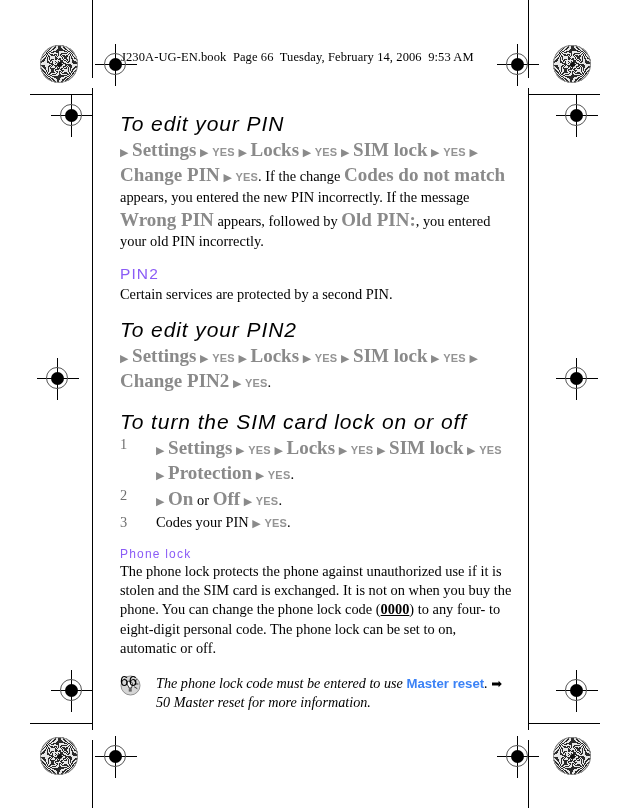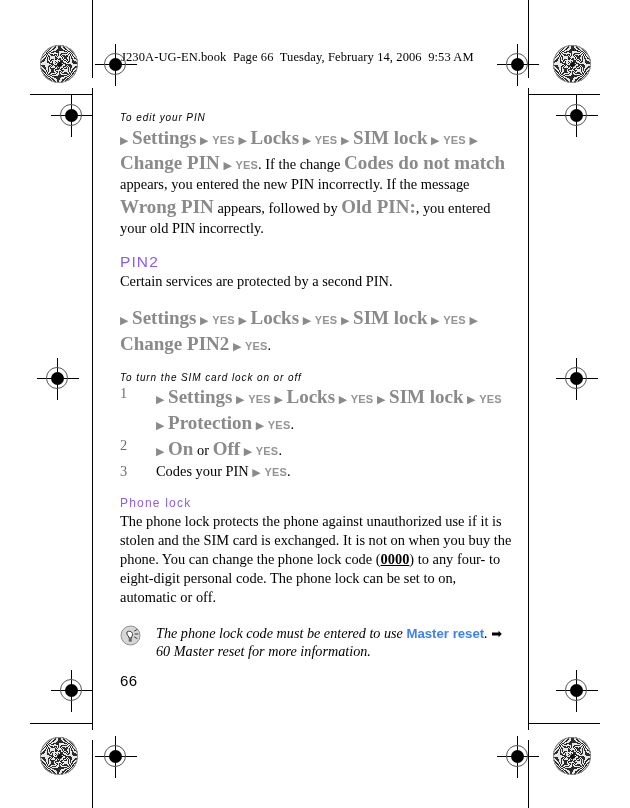--- a/index.html
+++ b/index.html
@@ -95,21 +95,21 @@
     left: 120px;
     top: 112px;
     width: 392px;
   }
 
   
   h3.proc {
     font-family: "Liberation Sans", sans-serif;
     font-style: italic;
     font-weight: normal;
-    font-size: 10px;
+    font-size: 21px;
     letter-spacing: 0.9px;
     margin: 0 0 1px 0;
     color: #000;
     line-height: 1.15;
   }
   h2.sect {
     font-family: "Liberation Sans", sans-serif;
     font-weight: normal;
     font-size: 15.5px;
     letter-spacing: 1.1px;
@@ -343,20 +343,21 @@
     <span class="key">YES</span><span class="ser">. If the change </span><span class="ui">Codes do not match</span><span class="ser"> appears, you entered the new PIN incorrectly. If the message </span><span class="ui">Wrong PIN</span><span class="ser"> appears, followed by </span><span class="ui">Old PIN:</span><span class="ser">, you entered your old PIN incorrectly.</span>
   </p>
 
   <div class="gap-md"></div>
 
   <h2 class="sect">PIN2</h2>
   <p class="body">Certain services are protected by a second PIN.</p>
 
   <div class="gap-md"></div>
 
+  <h3 class="proc">To edit your PIN2</h3>
   <p class="body">
     <span class="tri">▶</span>
     <span class="ui">Settings</span>
     <span class="tri">▶</span>
     <span class="key">YES</span>
     <span class="tri">▶</span>
     <span class="ui">Locks</span>
     <span class="tri">▶</span>
     <span class="key">YES</span>
     <span class="tri">▶</span>
@@ -423,18 +424,18 @@
         <circle cx="21" cy="21" r="19" fill="#d6d6d6" stroke="#8f8f8f" stroke-width="2"></circle>
         <path d="M14 14 a7 7 0 0 1 11 3 c1 4 -2 6 -2 9 l-5 0 c0 -3 -3 -5 -4 -8 a7 7 0 0 1 0 -4 z" fill="#ffffff" stroke="#3a3a3a" stroke-width="2"></path>
         <rect x="17.5" y="27" width="6" height="2.4" fill="#3a3a3a"></rect>
         <rect x="17.5" y="30.5" width="6" height="2.4" fill="#3a3a3a"></rect>
         <g stroke="#3a3a3a" stroke-width="2" stroke-linecap="round">
           <line x1="29" y1="12" x2="34" y2="9"></line>
           <line x1="30" y1="18" x2="36" y2="18"></line>
           <line x1="29" y1="24" x2="34" y2="27"></line>
         </g>
       </svg>
-    </span><span>The phone lock code must be entered to use </span><span class="note-ui">Master reset</span><span>. </span><span class="xref-arrow">➡</span><span> 60 Master reset for more information.</span>
+    </span><span>The phone lock code must be entered to use </span><span class="note-ui">Master reset</span><span>. </span><span class="xref-arrow">➡</span><span> 50 Master reset for more information.</span>
   </div>
 
 </div>
 
 <div class="folio">66</div>
 
 </body></html>

